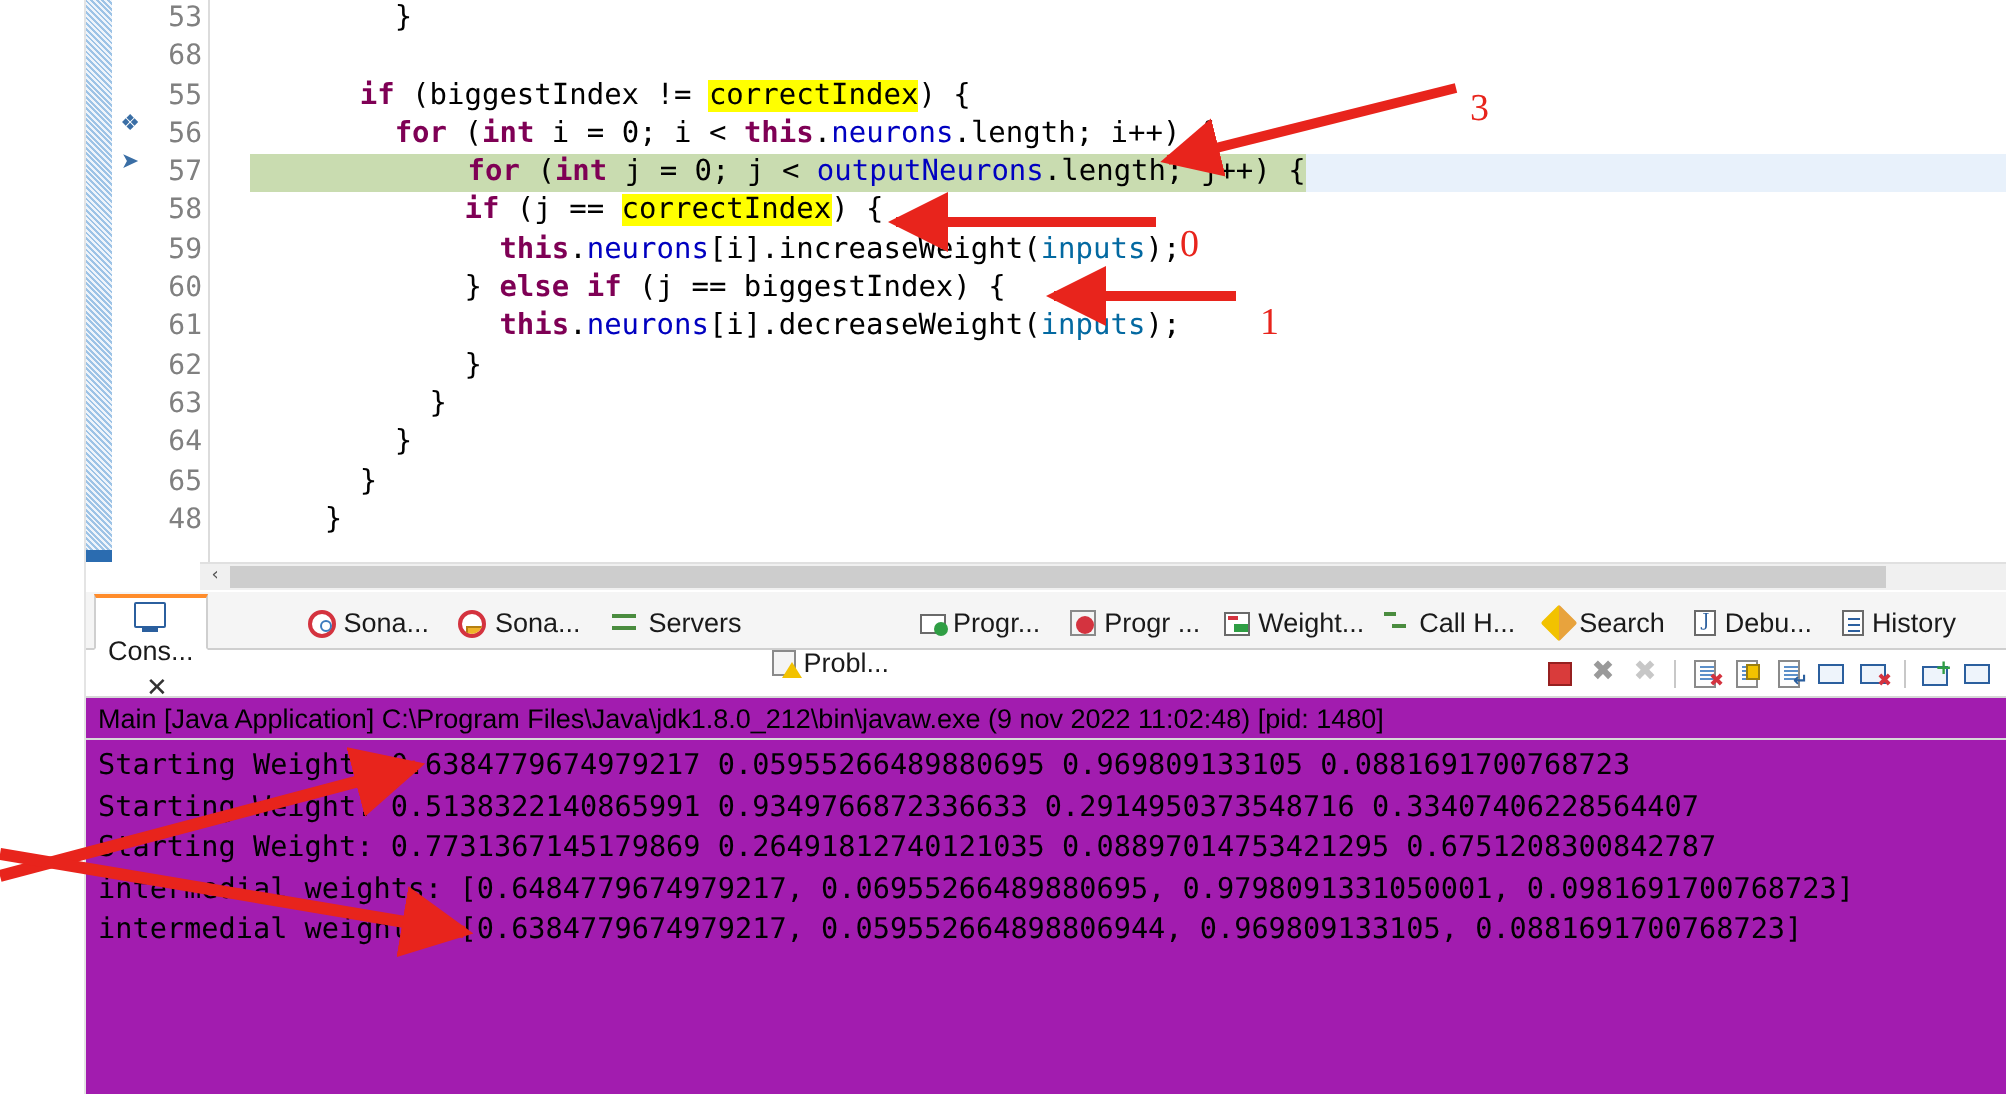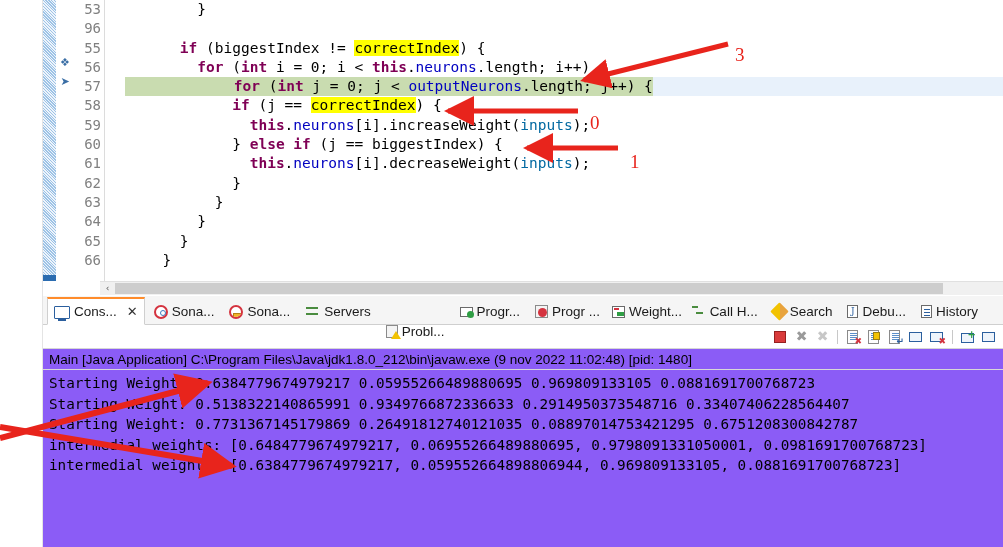--- a/index.html
+++ b/index.html
@@ -337,21 +337,21 @@
   .mon { position:absolute; left:2px; top:4px; width:13px;height:10px;
          background:#eef4fb; border:1.5px solid #2b5f9e; box-sizing:border-box;}
   .plus-g { position:absolute; right:1px; top:1px; color:#2f9e44;
             font-size:10px; font-weight:bold; font-family:"DejaVu Sans",sans-serif;}
 
   
   .console-body {
     position: absolute;
     left: 0; top: 52px;
     width: 960px; height: 199px;
-    background: #8b5cf6;
+    background: #a21caf;
     border-top: 1px solid #d6d6d6;
   }
   .console-header {
     font-family: "Liberation Sans", sans-serif;
     font-size: 13.5px;
     color: #000;
     padding: 3px 0 2px 6px;
     border-bottom: 1px solid #d8d8d8;
     white-space: nowrap;
   }
@@ -400,49 +400,49 @@
       <div class="sel-mark"></div>
     </div>
 
     <div class="gutter-icons">
       <div class="gicon" style="top:54px">❖</div>
       <div class="gicon" style="top:73px">➤</div>
     </div>
 
     <div class="line-numbers" id="line-numbers">
         <div>53</div>
-        <div>96</div>
+        <div>68</div>
         <div>55</div>
         <div>56</div>
         <div>57</div>
         <div>58</div>
         <div>59</div>
         <div>60</div>
         <div>61</div>
         <div>62</div>
         <div>63</div>
         <div>64</div>
         <div>65</div>
-        <div>66</div>
+        <div>48</div>
       </div>
 
     <div class="code-area" id="code-area"><div class="code-line">          <span class="pl">}</span></div><div class="code-line"></div><div class="code-line">        <span class="kw">if</span><span class="pl"> (biggestIndex != </span><span class="hlyel">correctIndex</span><span class="pl">) {</span></div><div class="code-line">          <span class="kw">for</span><span class="pl"> (</span><span class="kw">int</span><span class="pl"> i = 0; i &lt; </span><span class="kw">this</span><span class="pl">.</span><span class="fld">neurons</span><span class="pl">.length; i++) {</span></div><div class="code-line hl-green hl-blue">            <span class="kw">for</span><span class="pl"> (</span><span class="kw">int</span><span class="pl"> j = 0; j &lt; </span><span class="fld">outputNeurons</span><span class="pl">.length; j++) {</span></div><div class="code-line">              <span class="kw">if</span><span class="pl"> (j == </span><span class="hlyel">correctIndex</span><span class="pl">) {</span></div><div class="code-line">                <span class="kw">this</span><span class="pl">.</span><span class="fld">neurons</span><span class="pl">[i].increaseWeight(</span><span class="loc">inputs</span><span class="pl">);</span></div><div class="code-line">              <span class="pl">} </span><span class="kw">else if</span><span class="pl"> (j == biggestIndex) {</span></div><div class="code-line">                <span class="kw">this</span><span class="pl">.</span><span class="fld">neurons</span><span class="pl">[i].decreaseWeight(</span><span class="loc">inputs</span><span class="pl">);</span></div><div class="code-line">              <span class="pl">}</span></div><div class="code-line">            <span class="pl">}</span></div><div class="code-line">          <span class="pl">}</span></div><div class="code-line">        <span class="pl">}</span></div><div class="code-line">      <span class="pl">}</span></div></div>
 
     <div class="editor-hscroll">
       <div class="arrow-l">‹</div>
       <div class="thumb"></div>
     </div>
   </div>
 
   <div class="lower-divider"></div>
 
   <div class="view-stack">
 
     <div class="tabbar" id="tabbar">
-        <div class="tab active" style="left: 4px;">
+        <div class="tab active" style="left: 4px; flex-direction: column;">
           <span class="ticon ic-console"></span>
           <span class="tlabel">Cons...</span>
           <span class="closeX">✕</span>
         </div>
         <div class="tab" style="left: 104.688px;">
           <span class="ticon ic-sonar1"></span>
           <span class="tlabel">Sona...</span>
         </div>
         <div class="tab" style="left: 180.469px;">
           <span class="ticon ic-sonar2"></span>

